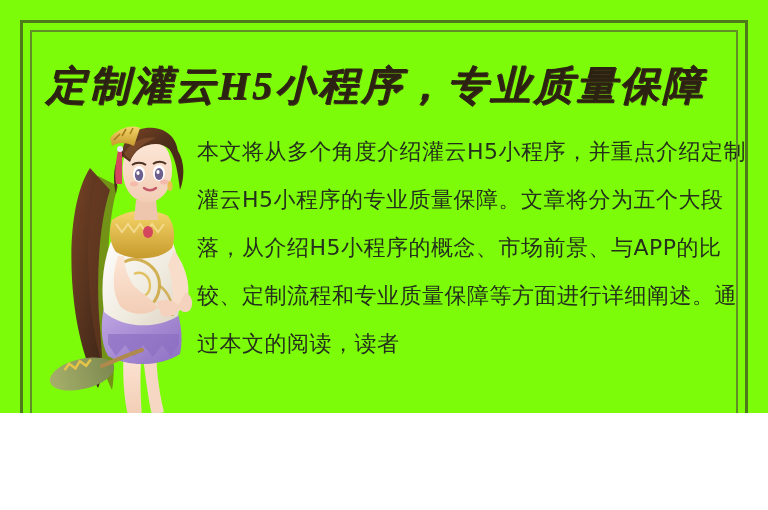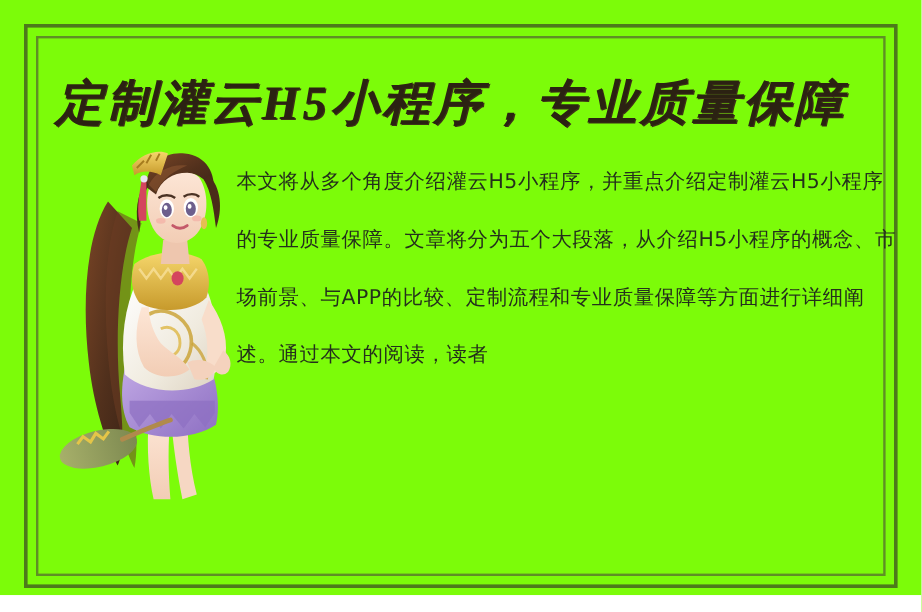--- a/index.html
+++ b/index.html
@@ -3,21 +3,21 @@
 <meta charset="utf-8">
 <style>
   html, body {
     margin: 0;
     padding: 0;
     background: #ffffff;
   }
   #banner {
     position: relative;
     width: 768px;
-    height: 496px;
+    height: 413px;
     overflow: hidden;
     background: #7cfc09;
     font-family: "Liberation Sans", sans-serif;
   }
   
   .frame-outer {
     position: absolute;
     left: 20px;
     top: 20px;
     width: 728px;
@@ -51,21 +51,21 @@
     white-space: nowrap;
     text-shadow: 1px 1px 0 #3d3118;
   }
   
   .body-text {
     position: absolute;
     left: 197px;
     top: 128px;
     width: 552px;
     font-family: "DejaVu Sans", sans-serif;
-    font-size: 17px;
+    font-size: 22px;
     line-height: 48px;
     letter-spacing: 0.5px;
     color: #24301c;
     text-align: left;
   }
   
   .character {
     position: absolute;
     left: 38px;
     top: 116px;

